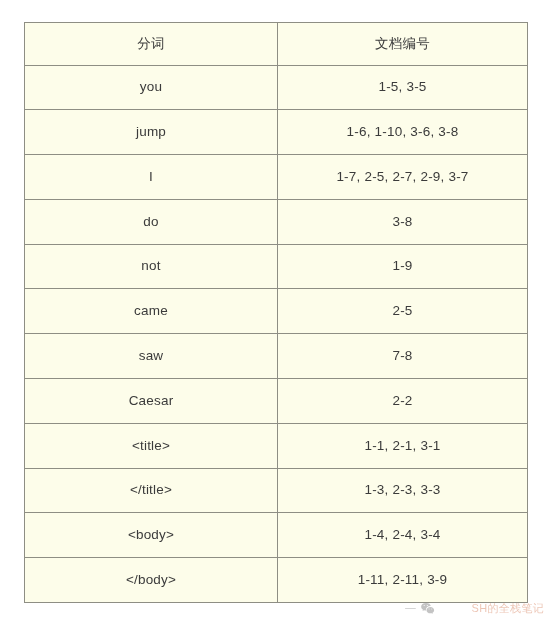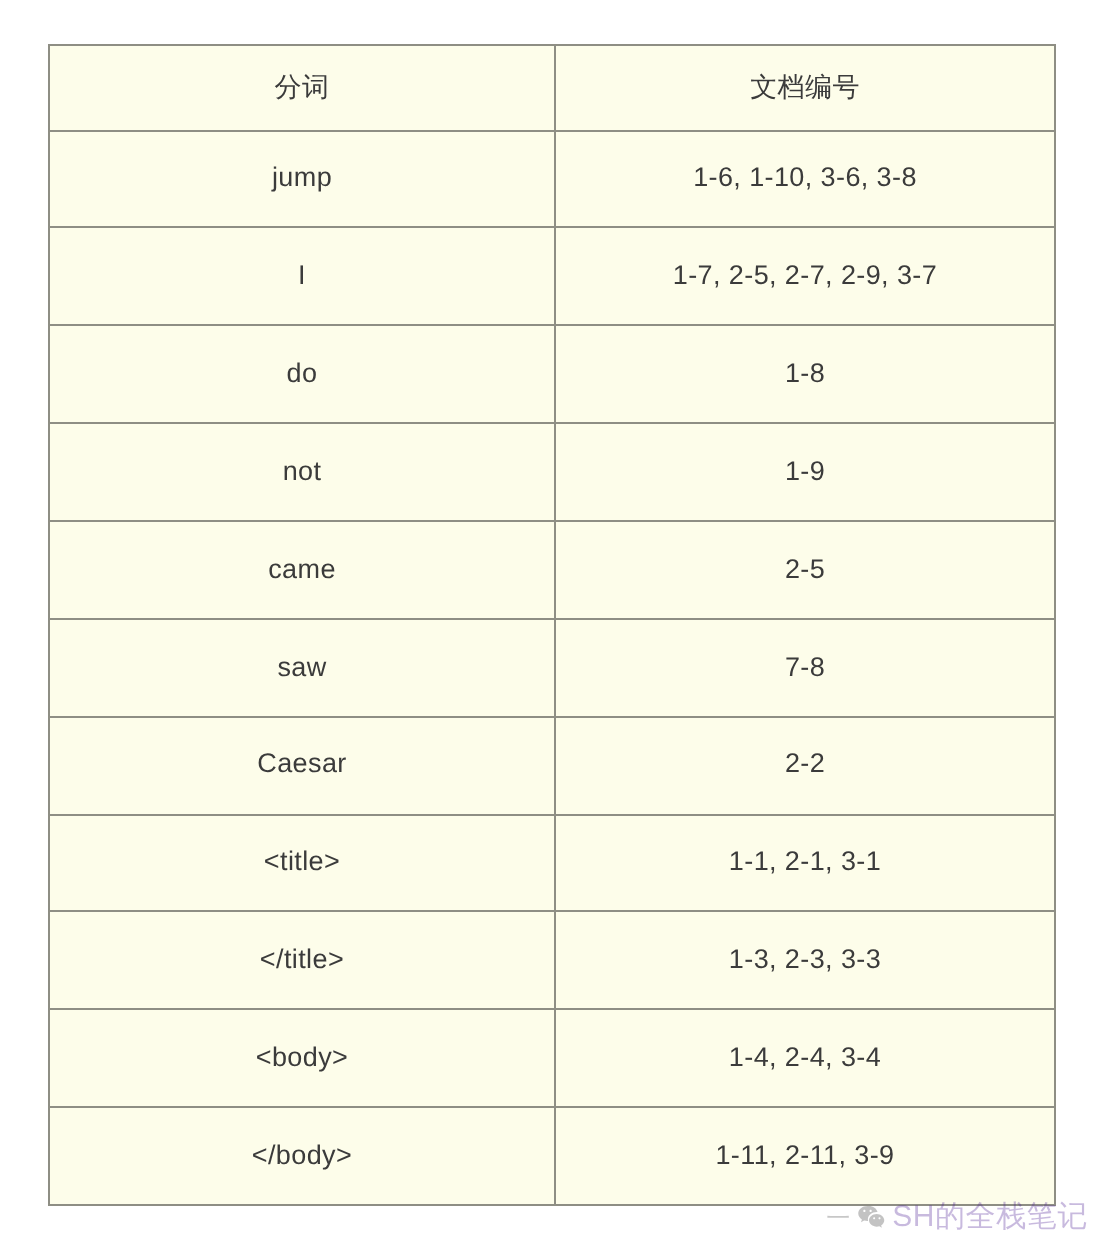--- a/index.html
+++ b/index.html
@@ -71,54 +71,59 @@
     color: #4a4a4a;
     font-size: 12px;
     line-height: 1;
   }
   .watermark .wm-logo {
     width: 15px;
     height: 15px;
     display: block;
   }
   .watermark .wm-text {
-    color: #4c1d95;
-    font-size: 15px;
+    color: #c2410c;
+    font-size: 11px;
     line-height: 1;
     letter-spacing: 0.3px;
     white-space: nowrap;
+    margin-left: 34px;
   }
 </style>
 </head>
 <body>
 
 <div class="table-wrap">
   <table class="index-table">
     <colgroup>
       <col class="col-term">
       <col class="col-docs">
     </colgroup>
     <thead>
       <tr>
         <th>分词</th>
         <th>文档编号</th>
       </tr>
     </thead>
     <tbody id="table-body">
         <tr>
+          <td>you</td>
+          <td>1-5, 3-5</td>
+        </tr>
+        <tr>
           <td>jump</td>
           <td>1-6, 1-10, 3-6, 3-8</td>
         </tr>
         <tr>
           <td>I</td>
           <td>1-7, 2-5, 2-7, 2-9, 3-7</td>
         </tr>
         <tr>
           <td>do</td>
-          <td>1-8</td>
+          <td>3-8</td>
         </tr>
         <tr>
           <td>not</td>
           <td>1-9</td>
         </tr>
         <tr>
           <td>came</td>
           <td>2-5</td>
         </tr>
         <tr>

